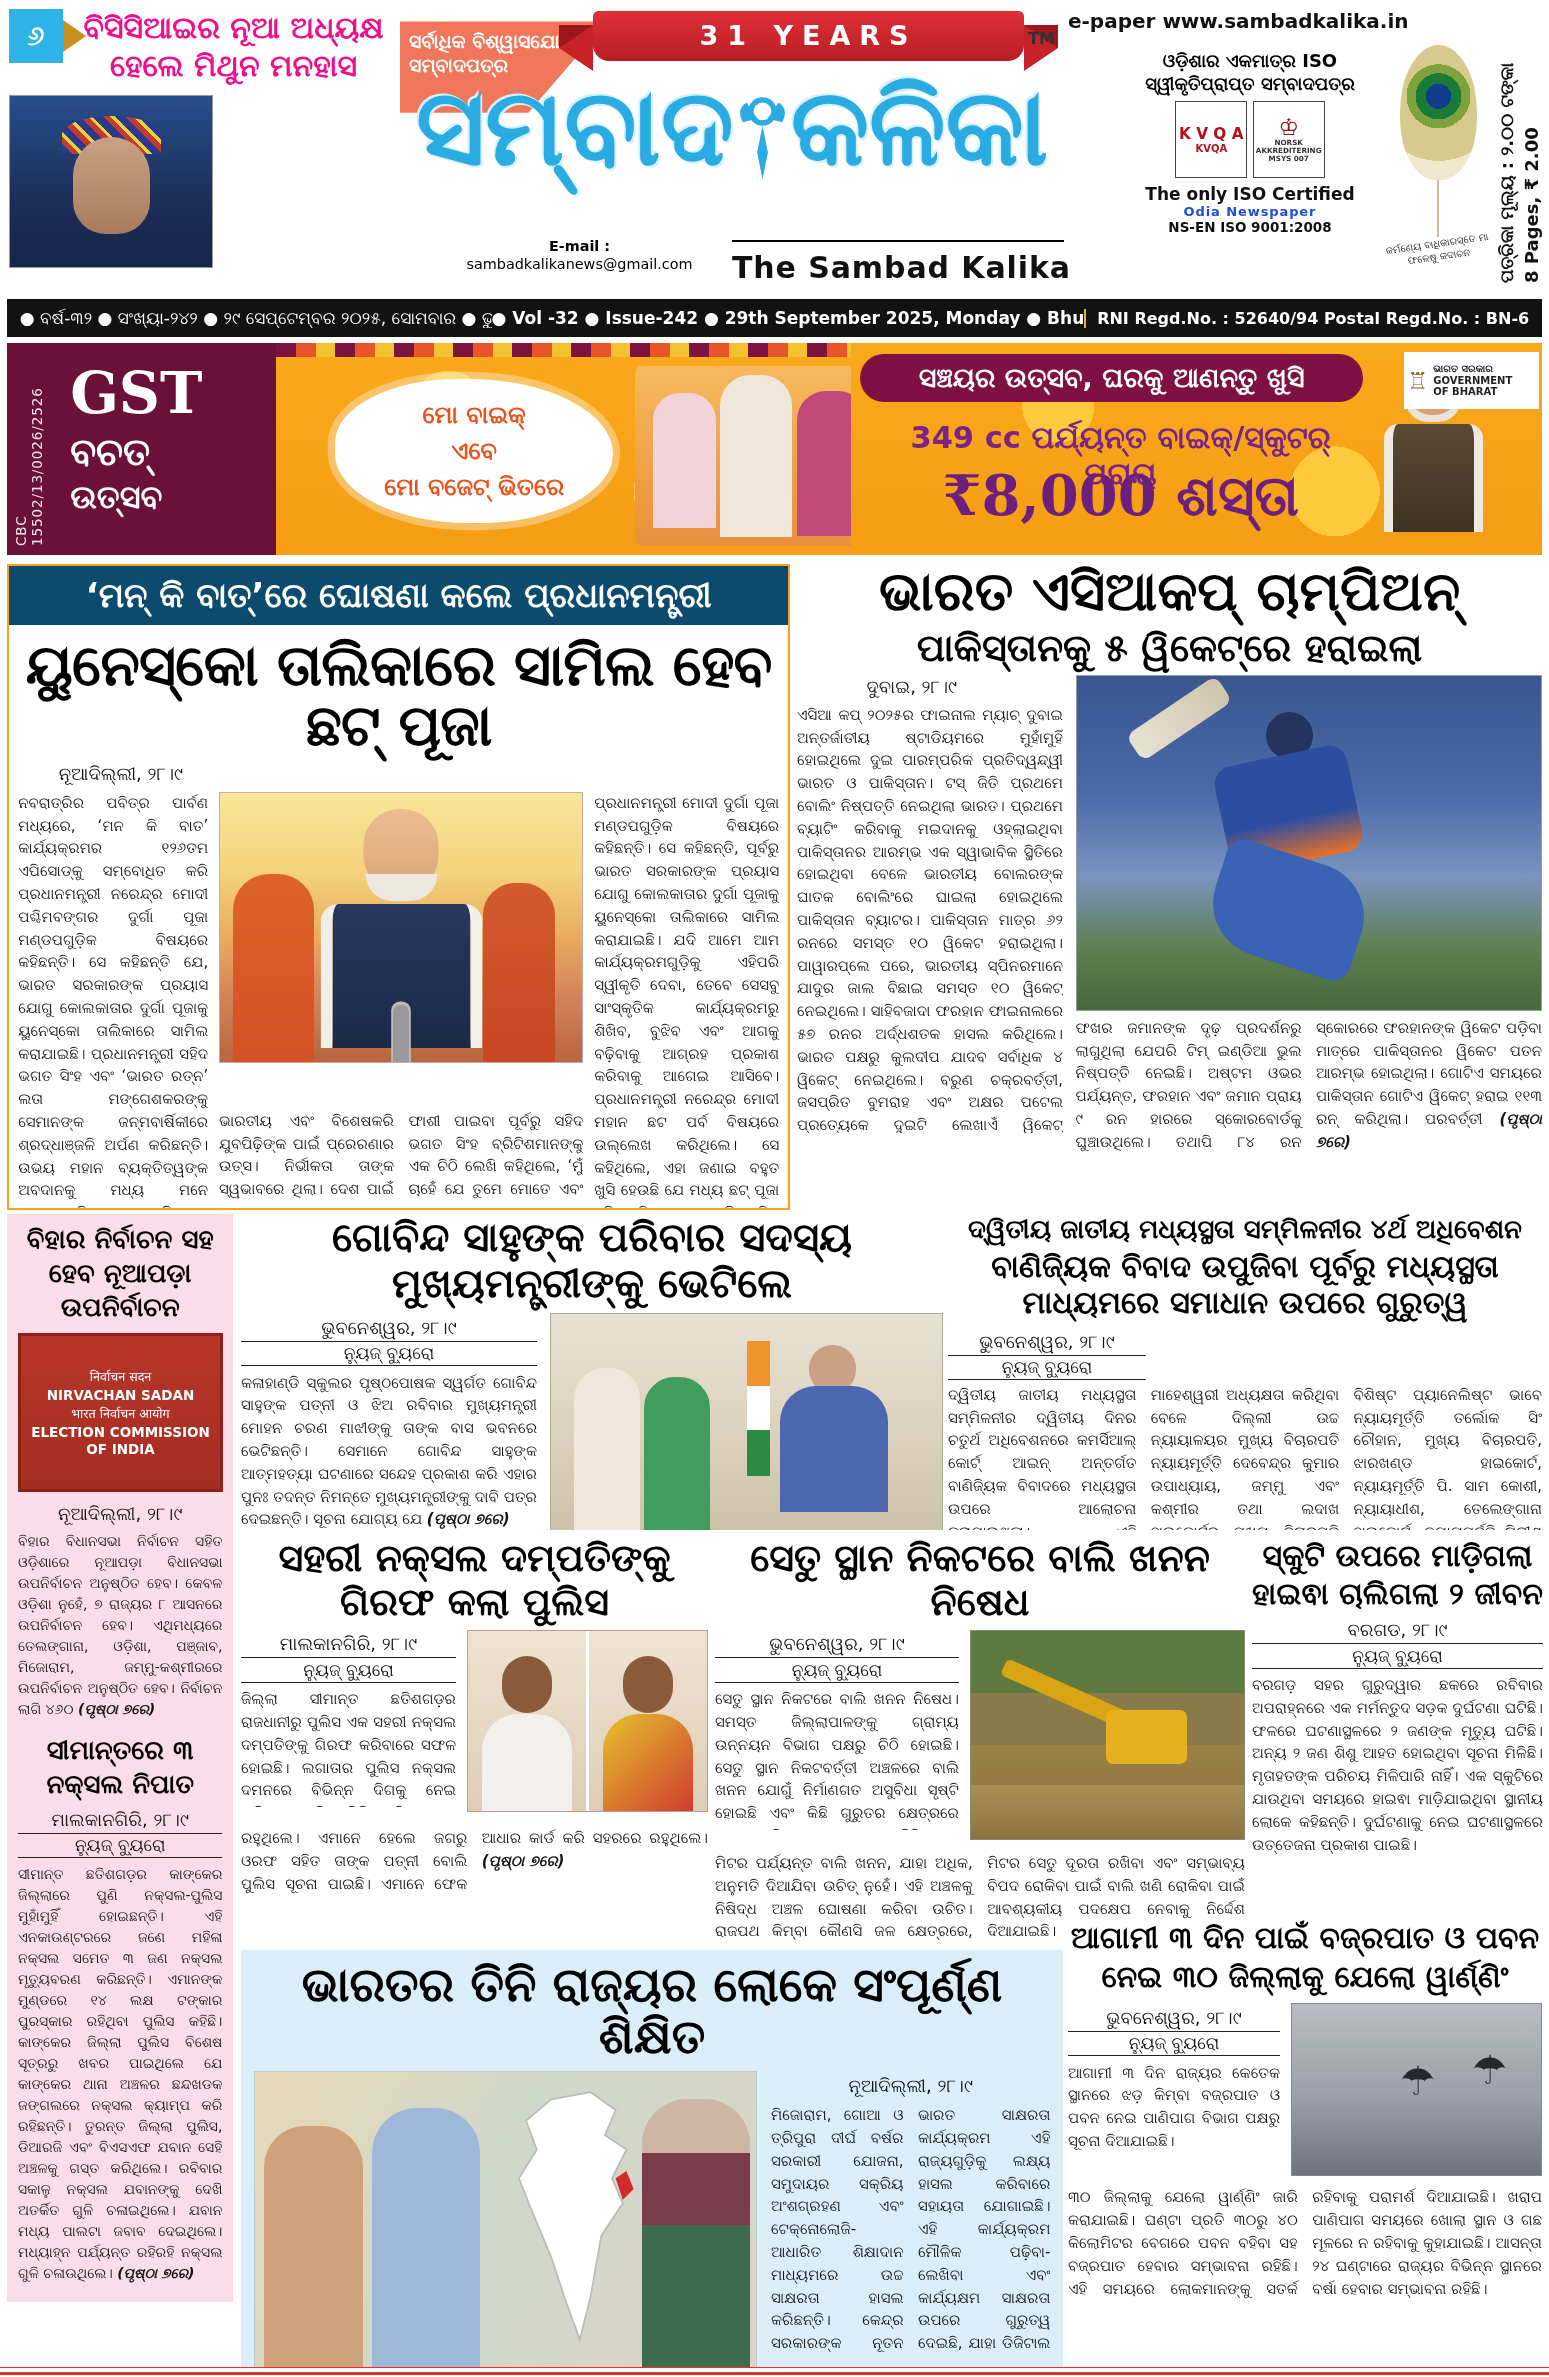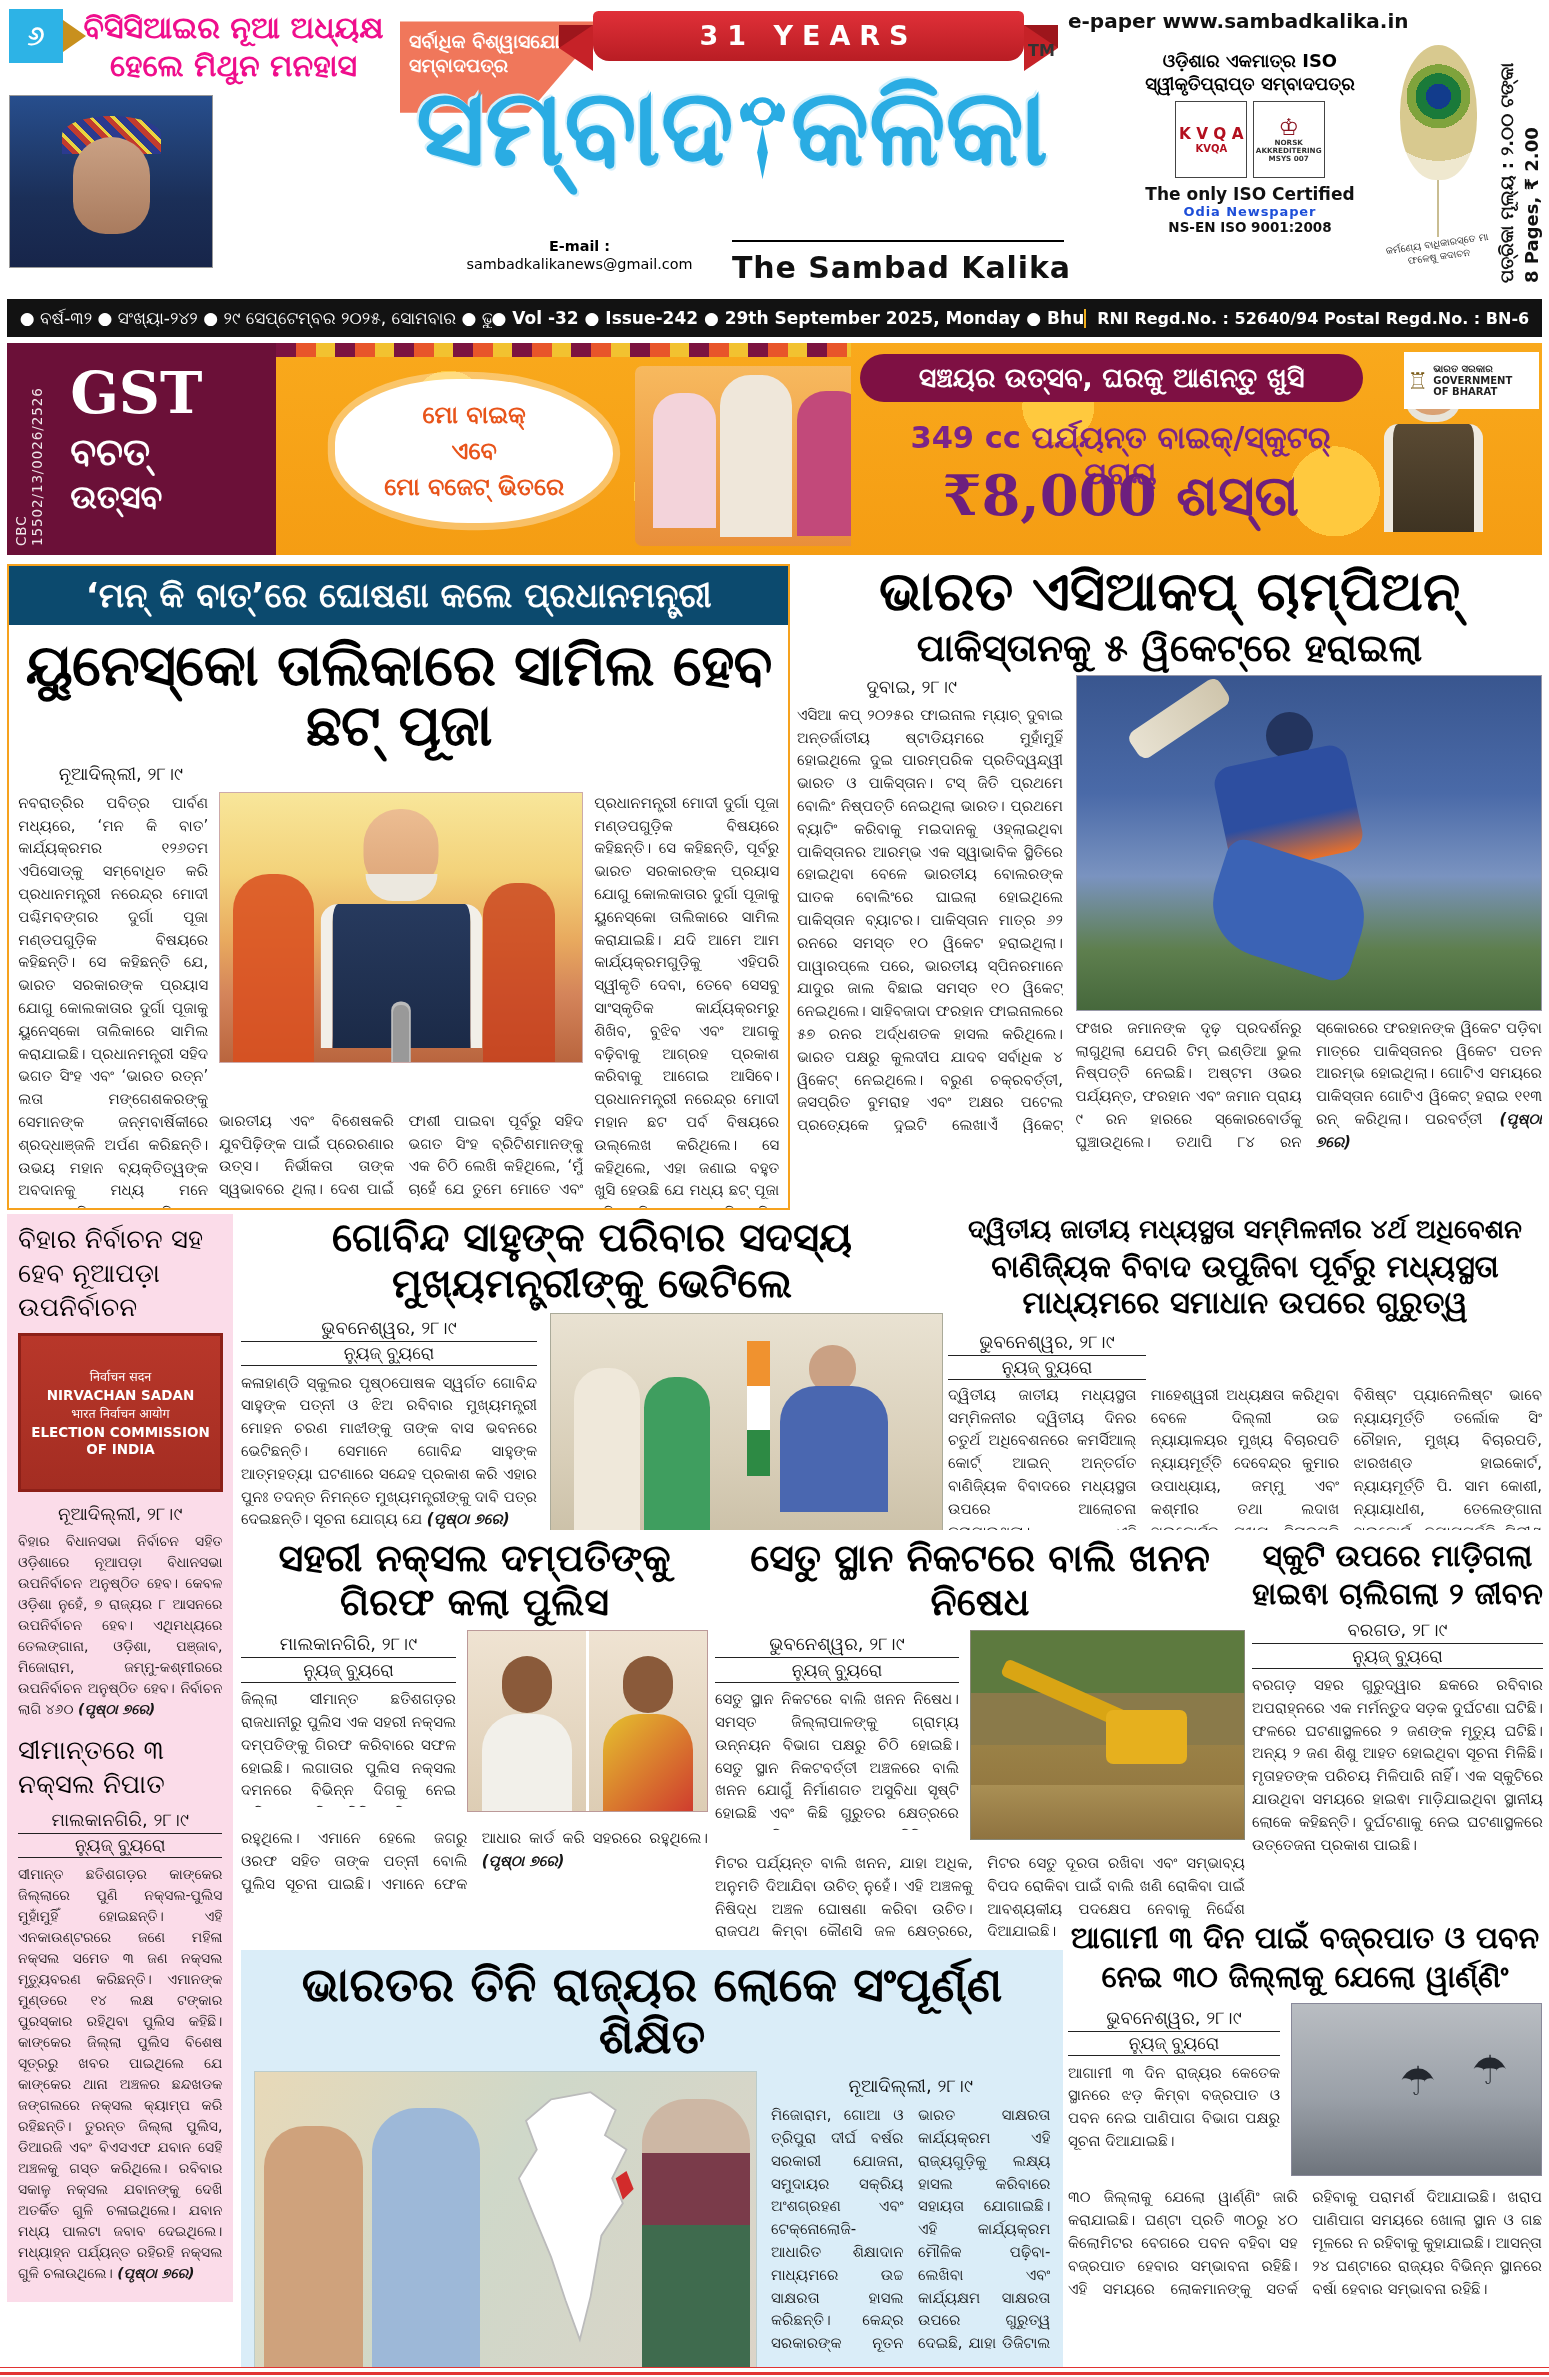--- a/index.html
+++ b/index.html
@@ -22,21 +22,21 @@
   .mast{left:400px;top:5.4px;width:664px;height:291px;}
   .trustflag{position:absolute;left:0;top:16px;width:189px;height:77px;background:#f0775b;color:#fff;font-weight:bold;font-size:19px;line-height:1.3;padding:7.2px 9px;clip-path:polygon(0 0,100% 0,62% 100%,0 100%);}
   .ribbon{position:absolute;left:193px;top:5.4px;width:431px;height:50px;background:linear-gradient(180deg,#e03038,#b91d24);color:#fff;font-weight:bold;font-size:27px;letter-spacing:9px;display:flex;align-items:center;justify-content:center;border-radius:5.4px 5.4px 16px 16px;}
   .ribbon:before,.ribbon:after{content:"";position:absolute;top:14.4px;border-top:23px solid #9d161c;border-bottom:23px solid transparent;}
   .ribbon:before{left:-34px;border-right:34px solid #c62228;}
   .ribbon:after{right:-34px;border-left:34px solid #c62228;}
   .logoline{position:absolute;left:0px;top:70px;width:664px;text-align:center;color:#2aace3;font-weight:bold;font-size:106px;line-height:1.0;text-shadow:1.8px 1.8px 0 #d5f0fb, -1.8px -1.8px 0 #d5f0fb;white-space:nowrap;}
   .emblem{display:inline-block;width:57px;height:99px;vertical-align:middle;}
   .mast-email{position:absolute;left:54px;top:232px;width:251px;text-align:center;font-size:14.4px;line-height:1.25;color:#000;}
   .mast-eng{position:absolute;left:332px;top:235px;width:332px;border-top:2.7px solid #000;padding-top:7.2px;font-weight:bold;font-size:30px;letter-spacing:0.9px;color:#111;white-space:nowrap;}
-  .tm{position:absolute;left:628px;top:36px;font-size:16px;font-weight:bold;color:#333;}
+  .tm{position:absolute;left:628px;top:24px;font-size:16px;font-weight:bold;color:#333;}
 
   .mastright{left:1068px;top:9px;width:474px;height:286px;}
   .epaper{font-weight:bold;font-size:20px;color:#111;}
   .isoblock{position:absolute;left:70px;top:40px;width:224px;text-align:center;}
   .iso-odia{font-weight:bold;font-size:18px;line-height:1.3;color:#000;}
   .certrow{display:flex;justify-content:center;gap:5.4px;margin-top:5.4px;}
   .certbox{width:70px;height:75px;border:1.8px solid #444;display:flex;flex-direction:column;align-items:center;justify-content:center;font-size:10px;color:#b30f1e;font-weight:bold;}
   .certbox .big{font-size:15.3px;}
   .certbox .crown{font-size:23px;color:#8a1420;line-height:1;}
   .certbox small{font-size:7.2px;color:#333;line-height:1.1;}
@@ -111,21 +111,21 @@
   .cricksub{font-size:38px;font-weight:bold;text-align:center;padding:5.4px 0 3.6px;}
   .crickgrid{display:grid;grid-template-columns:266px 1fr;grid-template-areas:"t ph" "t cap";gap:0 12.6px;height:485px;overflow:hidden;}
   .cg-t{grid-area:t;} .cg-cap{grid-area:cap;}
   .crick-photo{grid-area:ph;height:334px;background:linear-gradient(180deg,#39568f 0%,#4a6aa8 35%,#7a93c0 60%,#5e7f4e 82%,#46683c 100%);position:relative;overflow:hidden;border:0.9px solid #99a;}
   .bat{position:absolute;left:48px;top:27px;width:108px;height:30.5px;background:linear-gradient(90deg,#e8e2d2,#cfc5ac);transform:rotate(-34deg);border-radius:9px;}
   .player-head{position:absolute;left:189px;top:36px;width:47px;height:47px;background:#23345e;border-radius:50%;}
   .player-torso{position:absolute;left:144px;top:79px;width:135px;height:108px;background:linear-gradient(180deg,#2d4ea0 60%,#e8702a 100%);border-radius:18px;transform:rotate(-12deg);}
   .player-leg{position:absolute;left:135px;top:180px;width:153px;height:108px;background:#3b63b5;border-radius:18px 54px 18px 54px;transform:rotate(18deg);}
 
   .pinkcol{left:7.2px;top:1214px;width:226px;height:1088px;background:#fbdce9;padding:9px 10.8px;box-sizing:border-box;}
-  .pk-h{font-size:26px;font-weight:normal;text-align:left;line-height:1.3;}
+  .pk-h{font-size:26px;font-weight:bold;text-align:center;line-height:1.3;}
   .eci{margin:9px auto;width:199px;height:153px;background:linear-gradient(180deg,#b8372a,#a42d22);color:#fff;text-align:center;display:flex;flex-direction:column;justify-content:center;gap:1.8px;border:3.6px solid #8d2018;}
   .eci .l1{font-size:12.6px;} .eci .l2{font-size:13.5px;font-weight:bold;} .eci .l3{font-size:12.6px;} .eci .l4{font-size:13.5px;font-weight:bold;} .eci .l5{font-size:13.5px;font-weight:bold;}
   .pk-body{font-size:14px;line-height:1.5;color:#161616;text-align:justify;}
 
   .gobind{left:241px;top:1214px;width:702px;height:316px;}
   .gob-h{font-size:40px;font-weight:bold;text-align:center;line-height:1.15;}
   .gobgrid{display:grid;grid-template-columns:296px 1fr;gap:12.6px;margin-top:7.2px;height:241px;overflow:hidden;}
   .meet-photo{height:232px;background:linear-gradient(180deg,#e9e2d2 0%,#d9cfb9 60%,#cabfa6 100%);position:relative;overflow:hidden;border:0.9px solid #aa9;}
   .w1{position:absolute;left:23px;top:54px;width:66px;height:180px;background:#efe8da;border-radius:30.5px 30.5px 0 0;}
   .w2{position:absolute;left:93px;top:63px;width:66px;height:171px;background:#3f9e5f;border-radius:30.5px 30.5px 0 0;}

